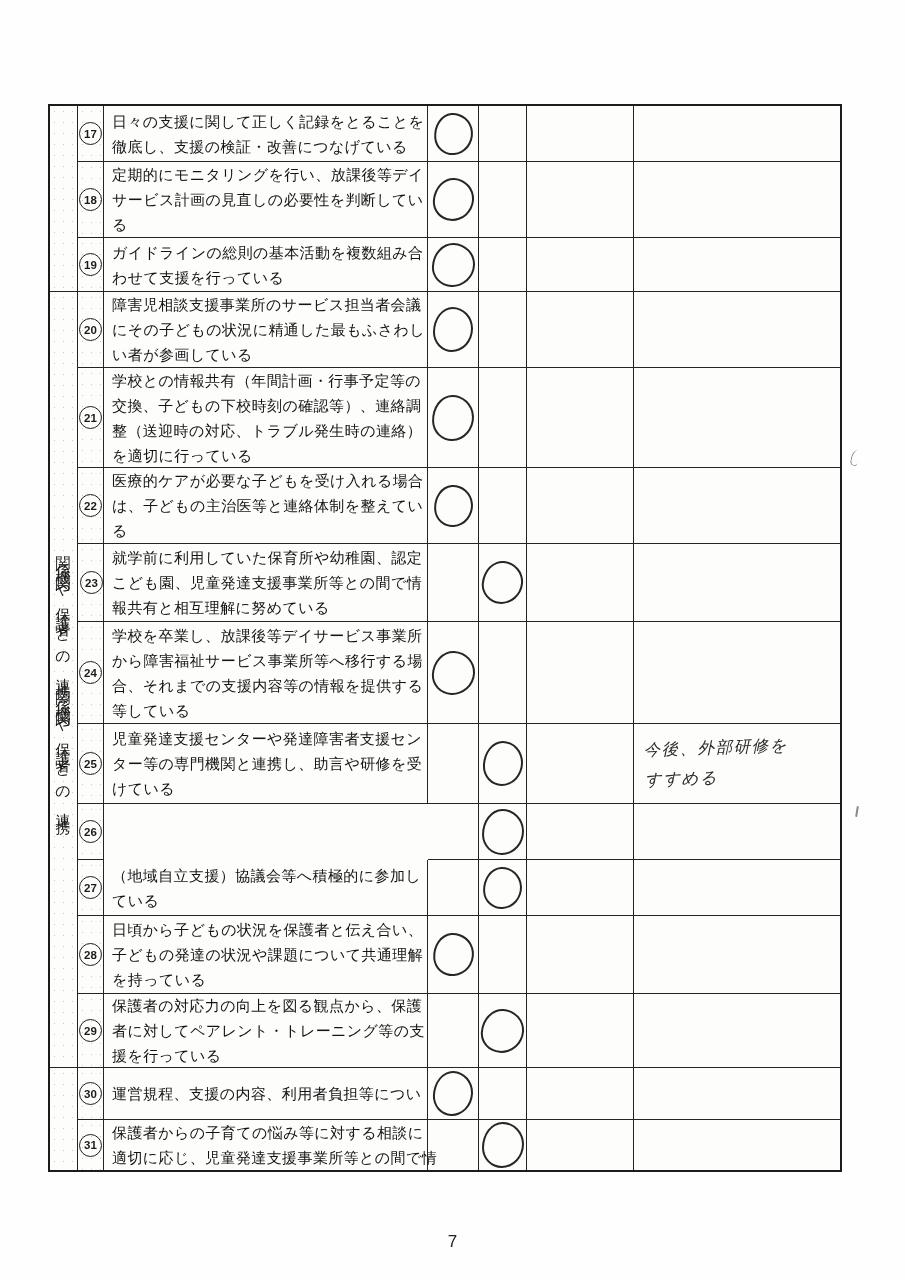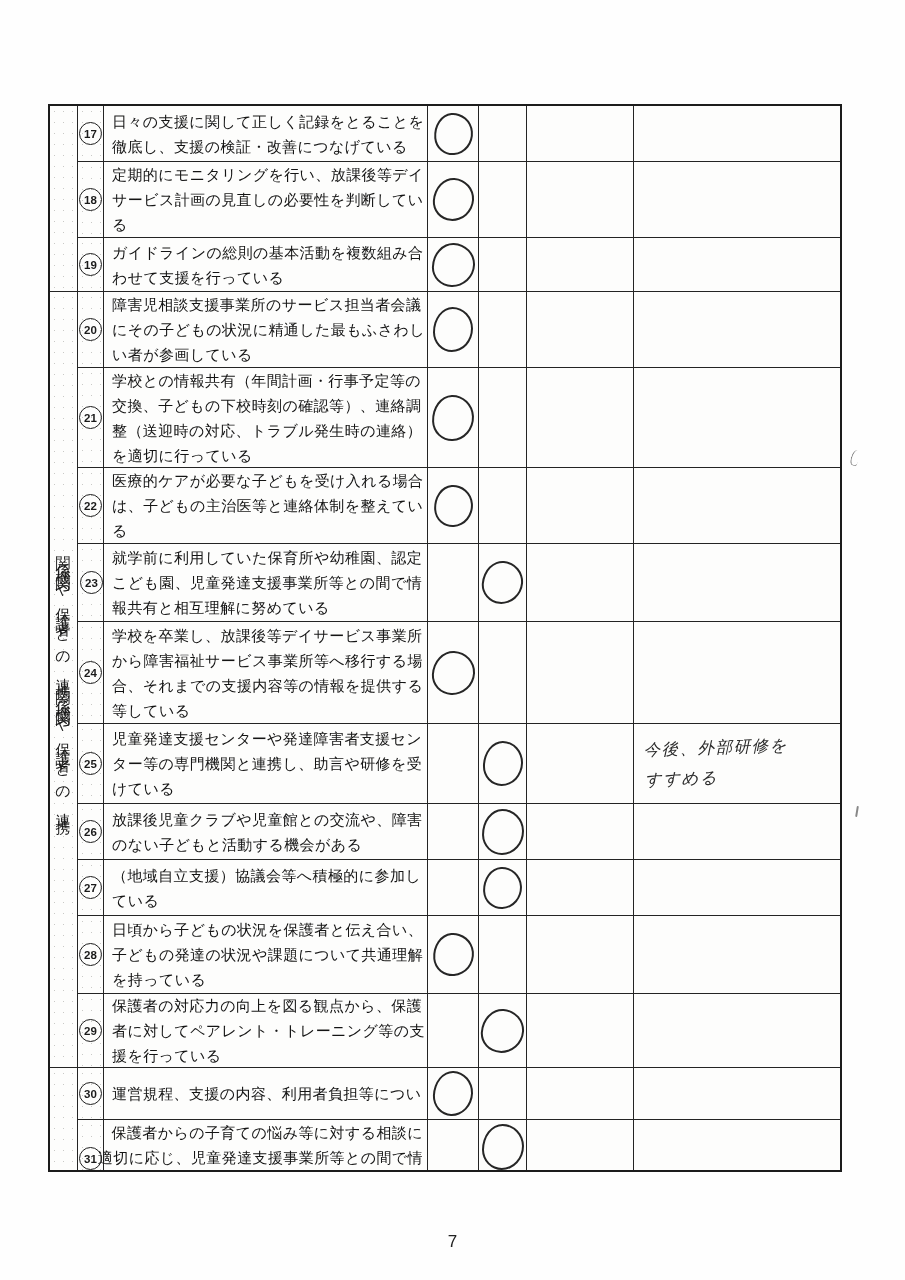--- a/index.html
+++ b/index.html
@@ -18,21 +18,21 @@
     background:#fdfdfc;
   }
   .cell {
     border-right:1.5px solid #242424;
     border-bottom:1.5px solid #242424;
     display:flex; align-items:center;
     box-sizing:border-box;
     overflow:visible;
   }
   .cell.no-br { border-right:none; }
-  .cell.no-bb { border-bottom:none;align-items:flex-end; }
+  .cell.no-bb { border-bottom:none; }
   .sidebar, .num {
     background-image:radial-gradient(#c9c9c6 0.6px, transparent 0.8px);
     background-size:9px 11px;
   }
   .sidebar { justify-content:center; }
   .vtext {
     writing-mode:vertical-rl; text-orientation:upright;
     font-size:15px; letter-spacing:7px; line-height:1;
     color:#161616; margin:auto; font-weight:500;
   }
@@ -213,24 +213,20 @@
       <div class="cell blank" style="grid-area: 9 / 6;"></div>
       <div class="cell notes no-br" style="grid-area: 9 / 7;">
         <div class="note-wrap">
           <div class="nline">今後、外部研修を</div>
           <div class="nline">すすめる</div>
         </div>
       </div>
       <div class="cell num" style="grid-area: 10 / 2;">
         <span class="numchip">26</span>
       </div>
-      <div class="cell txt" style="grid-area: 10 / 3;">
-        <div class="tline">放課後児童クラブや児童館との交流や、障害</div>
-        <div class="tline">のない子どもと活動する機会がある</div>
-      </div>
       <div class="cell ans" style="grid-area: 10 / 4;"></div>
       <div class="cell ans" style="grid-area: 10 / 5;">
         <span class="mark" style="transform: rotate(-1deg); width: 38px; height: 42px;"></span>
       </div>
       <div class="cell blank" style="grid-area: 10 / 6;"></div>
       <div class="cell notes no-br" style="grid-area: 10 / 7;"></div>
       <div class="cell num" style="grid-area: 11 / 2;">
         <span class="numchip">27</span>
       </div>
       <div class="cell txt" style="grid-area: 11 / 3;">

